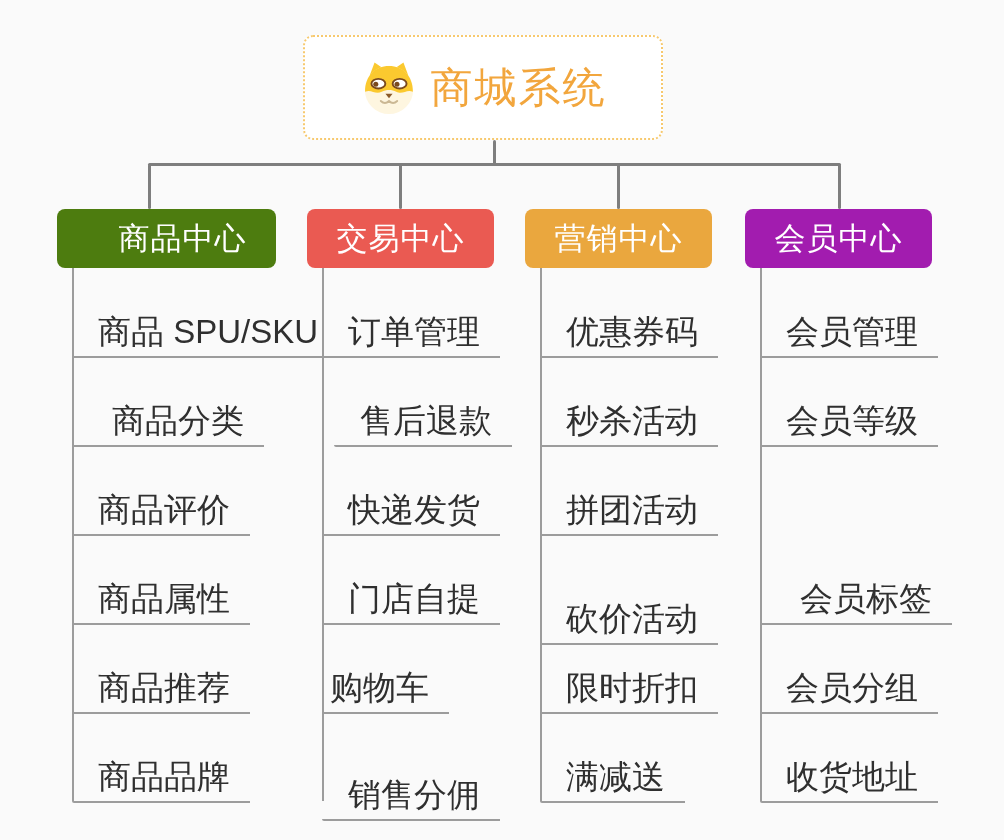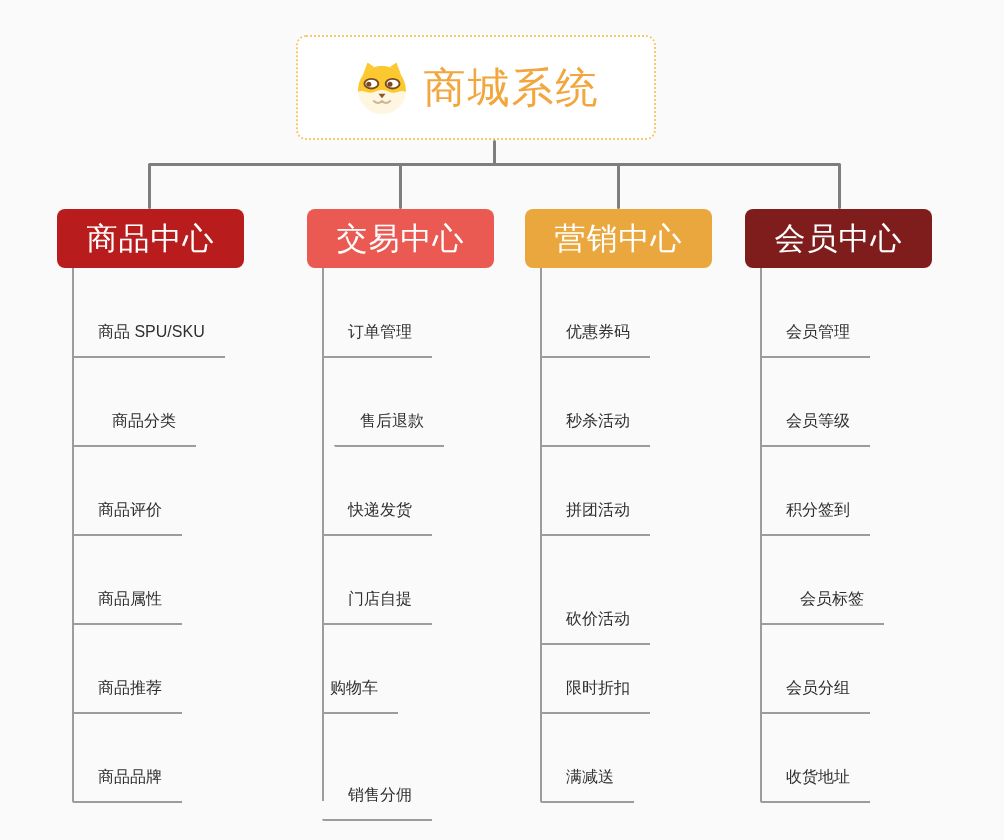--- a/index.html
+++ b/index.html
@@ -10,21 +10,21 @@
   .canvas{
     position:relative;
     width:1004px;
     height:840px;
     background:#FAFAFA;
     overflow:hidden;
   }
   
   .root-node{
     position:absolute;
-    left:296px;top:35px;width:360px;height:105px;
+    left:303px;top:35px;width:360px;height:105px;
     background:#ffffff;
     border:2px dotted #F7C96E;
     border-radius:10px;
     box-sizing:border-box;
     display:flex;align-items:center;justify-content:center;
     gap:13px;
   }
   .root-title{
     font-size:42px;
     letter-spacing:2px;
@@ -49,21 +49,21 @@
   .column{
     position:absolute;
     top:268px;height:533px;width:200px;
     border-left:2px solid #9C9C9C;
   }
   .leaf{
     position:absolute;
     left:-2px;
     height:44px;
     line-height:40px;
-    font-size:16px;
+    font-size:33px;
     color:#2F2F2F;
     padding:0 20px 0 26px;
     border-bottom:2px solid #9C9C9C;
     border-bottom-left-radius:2px;
     white-space:nowrap;
     display:inline-block;
   }
 </style>
 </head>
 <body>
@@ -88,24 +88,24 @@
       <ellipse cx="19" cy="23.5" rx="7.2" ry="5" fill="#FFFFFF" stroke="#7A4A1E" stroke-width="2"></ellipse>
       <ellipse cx="41" cy="23.5" rx="7.2" ry="5" fill="#FFFFFF" stroke="#7A4A1E" stroke-width="2"></ellipse>
       <circle cx="16.3" cy="24" r="2.6" fill="#7A4A1E"></circle>
       <circle cx="38.3" cy="24" r="2.6" fill="#7A4A1E"></circle>
       <path d="M26.3 34 h7.4 l-3.7 4.6 Z" fill="#8A5A2B"></path>
       <path d="M21.5 41.5 q4.3 4.2 8.5 0 q4.2 4.2 8.5 0" fill="none" stroke="#CBB894" stroke-width="2" stroke-linecap="round"></path>
     </svg>
     <span class="root-title" style="color: rgb(242, 166, 61);">商城系统</span>
   </div>
 
-  <div class="branch" style="left: 57px; background: #b91c1c;">商品中心</div>
+  <div class="branch" style="left: 57px; background: #4d7c0f; padding-left: 32px;">商品中心</div>
   <div class="branch" style="left: 307px; background: rgb(234, 90, 82);">交易中心</div>
   <div class="branch" style="left: 525px; background: rgb(234, 167, 62);">营销中心</div>
-  <div class="branch" style="left: 745px; background: #7f1d1d;">会员中心</div>
+  <div class="branch" style="left: 745px; background: #a21caf;">会员中心</div>
 
   <div class="column" style="left:72px;">
     <div class="leaf" style="top:44px;">商品 SPU/SKU</div>
     <div class="leaf" style="top:133px;padding-left:40px;">商品分类</div>
     <div class="leaf" style="top:222px;">商品评价</div>
     <div class="leaf" style="top:311px;">商品属性</div>
     <div class="leaf" style="top:400px;">商品推荐</div>
     <div class="leaf" style="top:489px;">商品品牌</div>
   </div>
 
@@ -123,19 +123,18 @@
     <div class="leaf" style="top:133px;">秒杀活动</div>
     <div class="leaf" style="top:222px;">拼团活动</div>
     <div class="leaf" style="top:311px;margin-top:20px;">砍价活动</div>
     <div class="leaf" style="top:400px;">限时折扣</div>
     <div class="leaf" style="top:489px;">满减送</div>
   </div>
 
   <div class="column" style="left:760px;">
     <div class="leaf" style="top:44px;">会员管理</div>
     <div class="leaf" style="top:133px;">会员等级</div>
-    <div class="leaf" style="top:222px;">积分签到</div>
     <div class="leaf" style="top:311px;padding-left:40px;">会员标签</div>
     <div class="leaf" style="top:400px;">会员分组</div>
     <div class="leaf" style="top:489px;">收货地址</div>
   </div>
 
 </div>
 
 </body></html>

